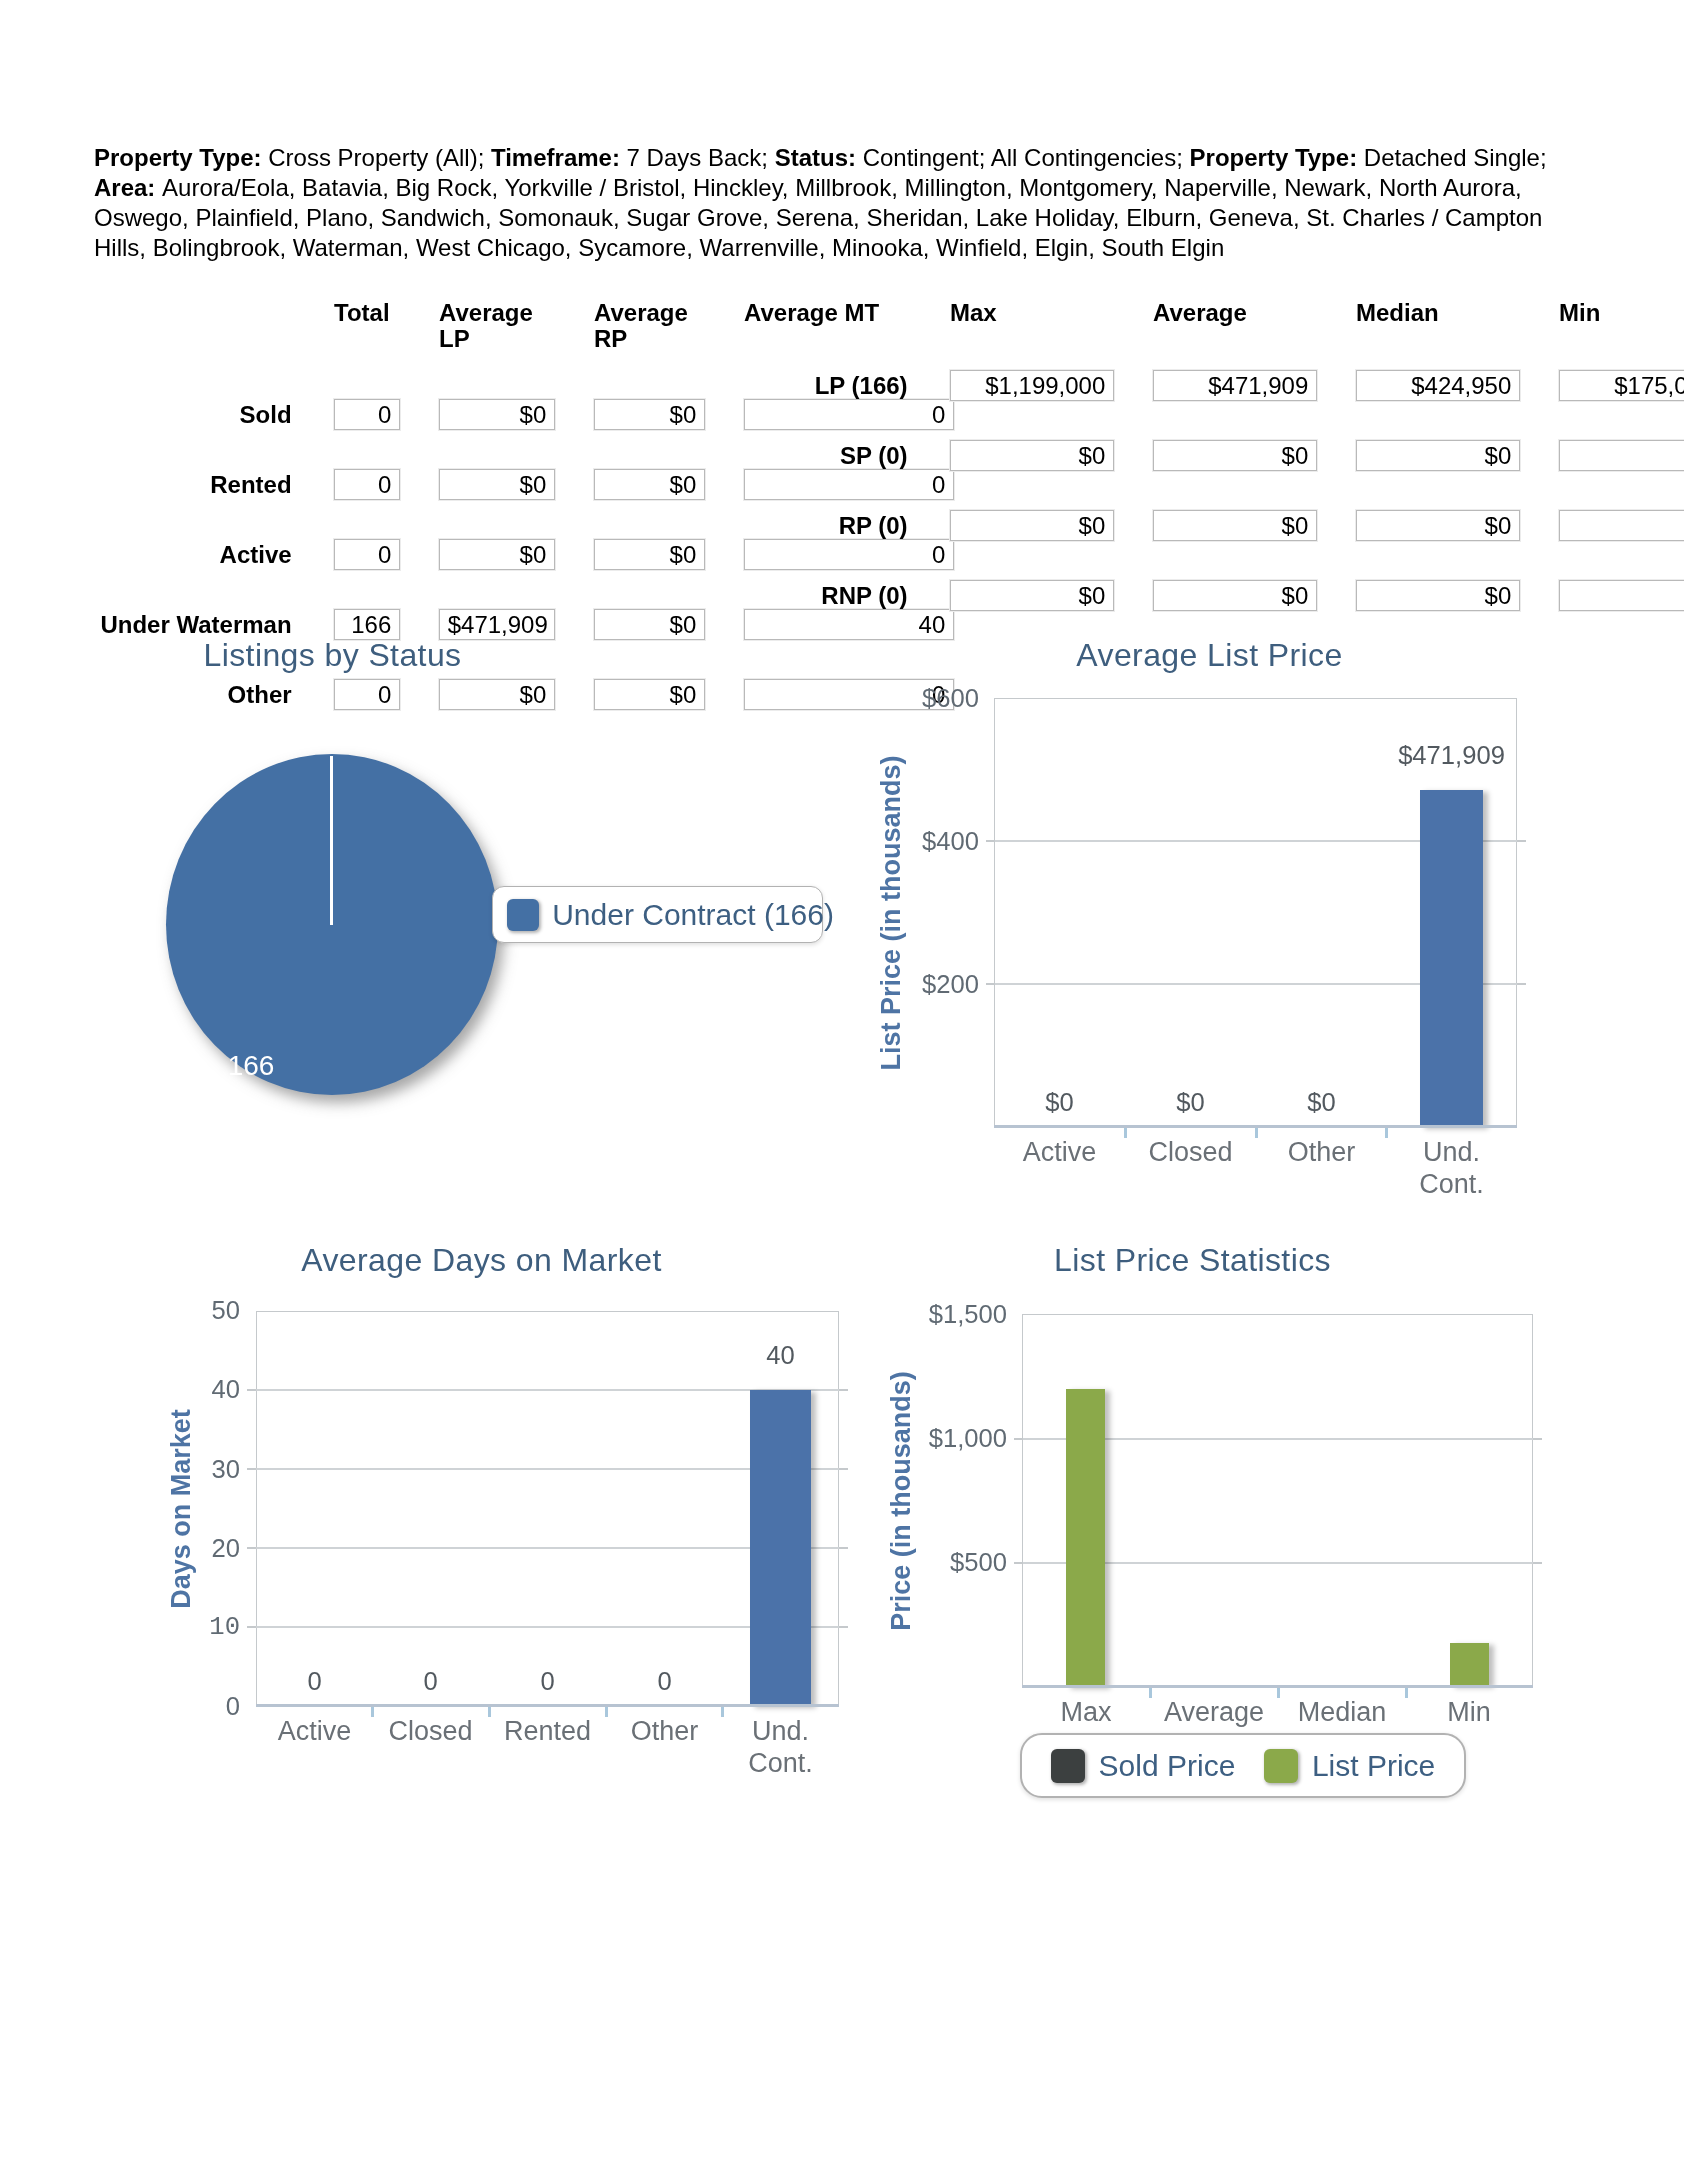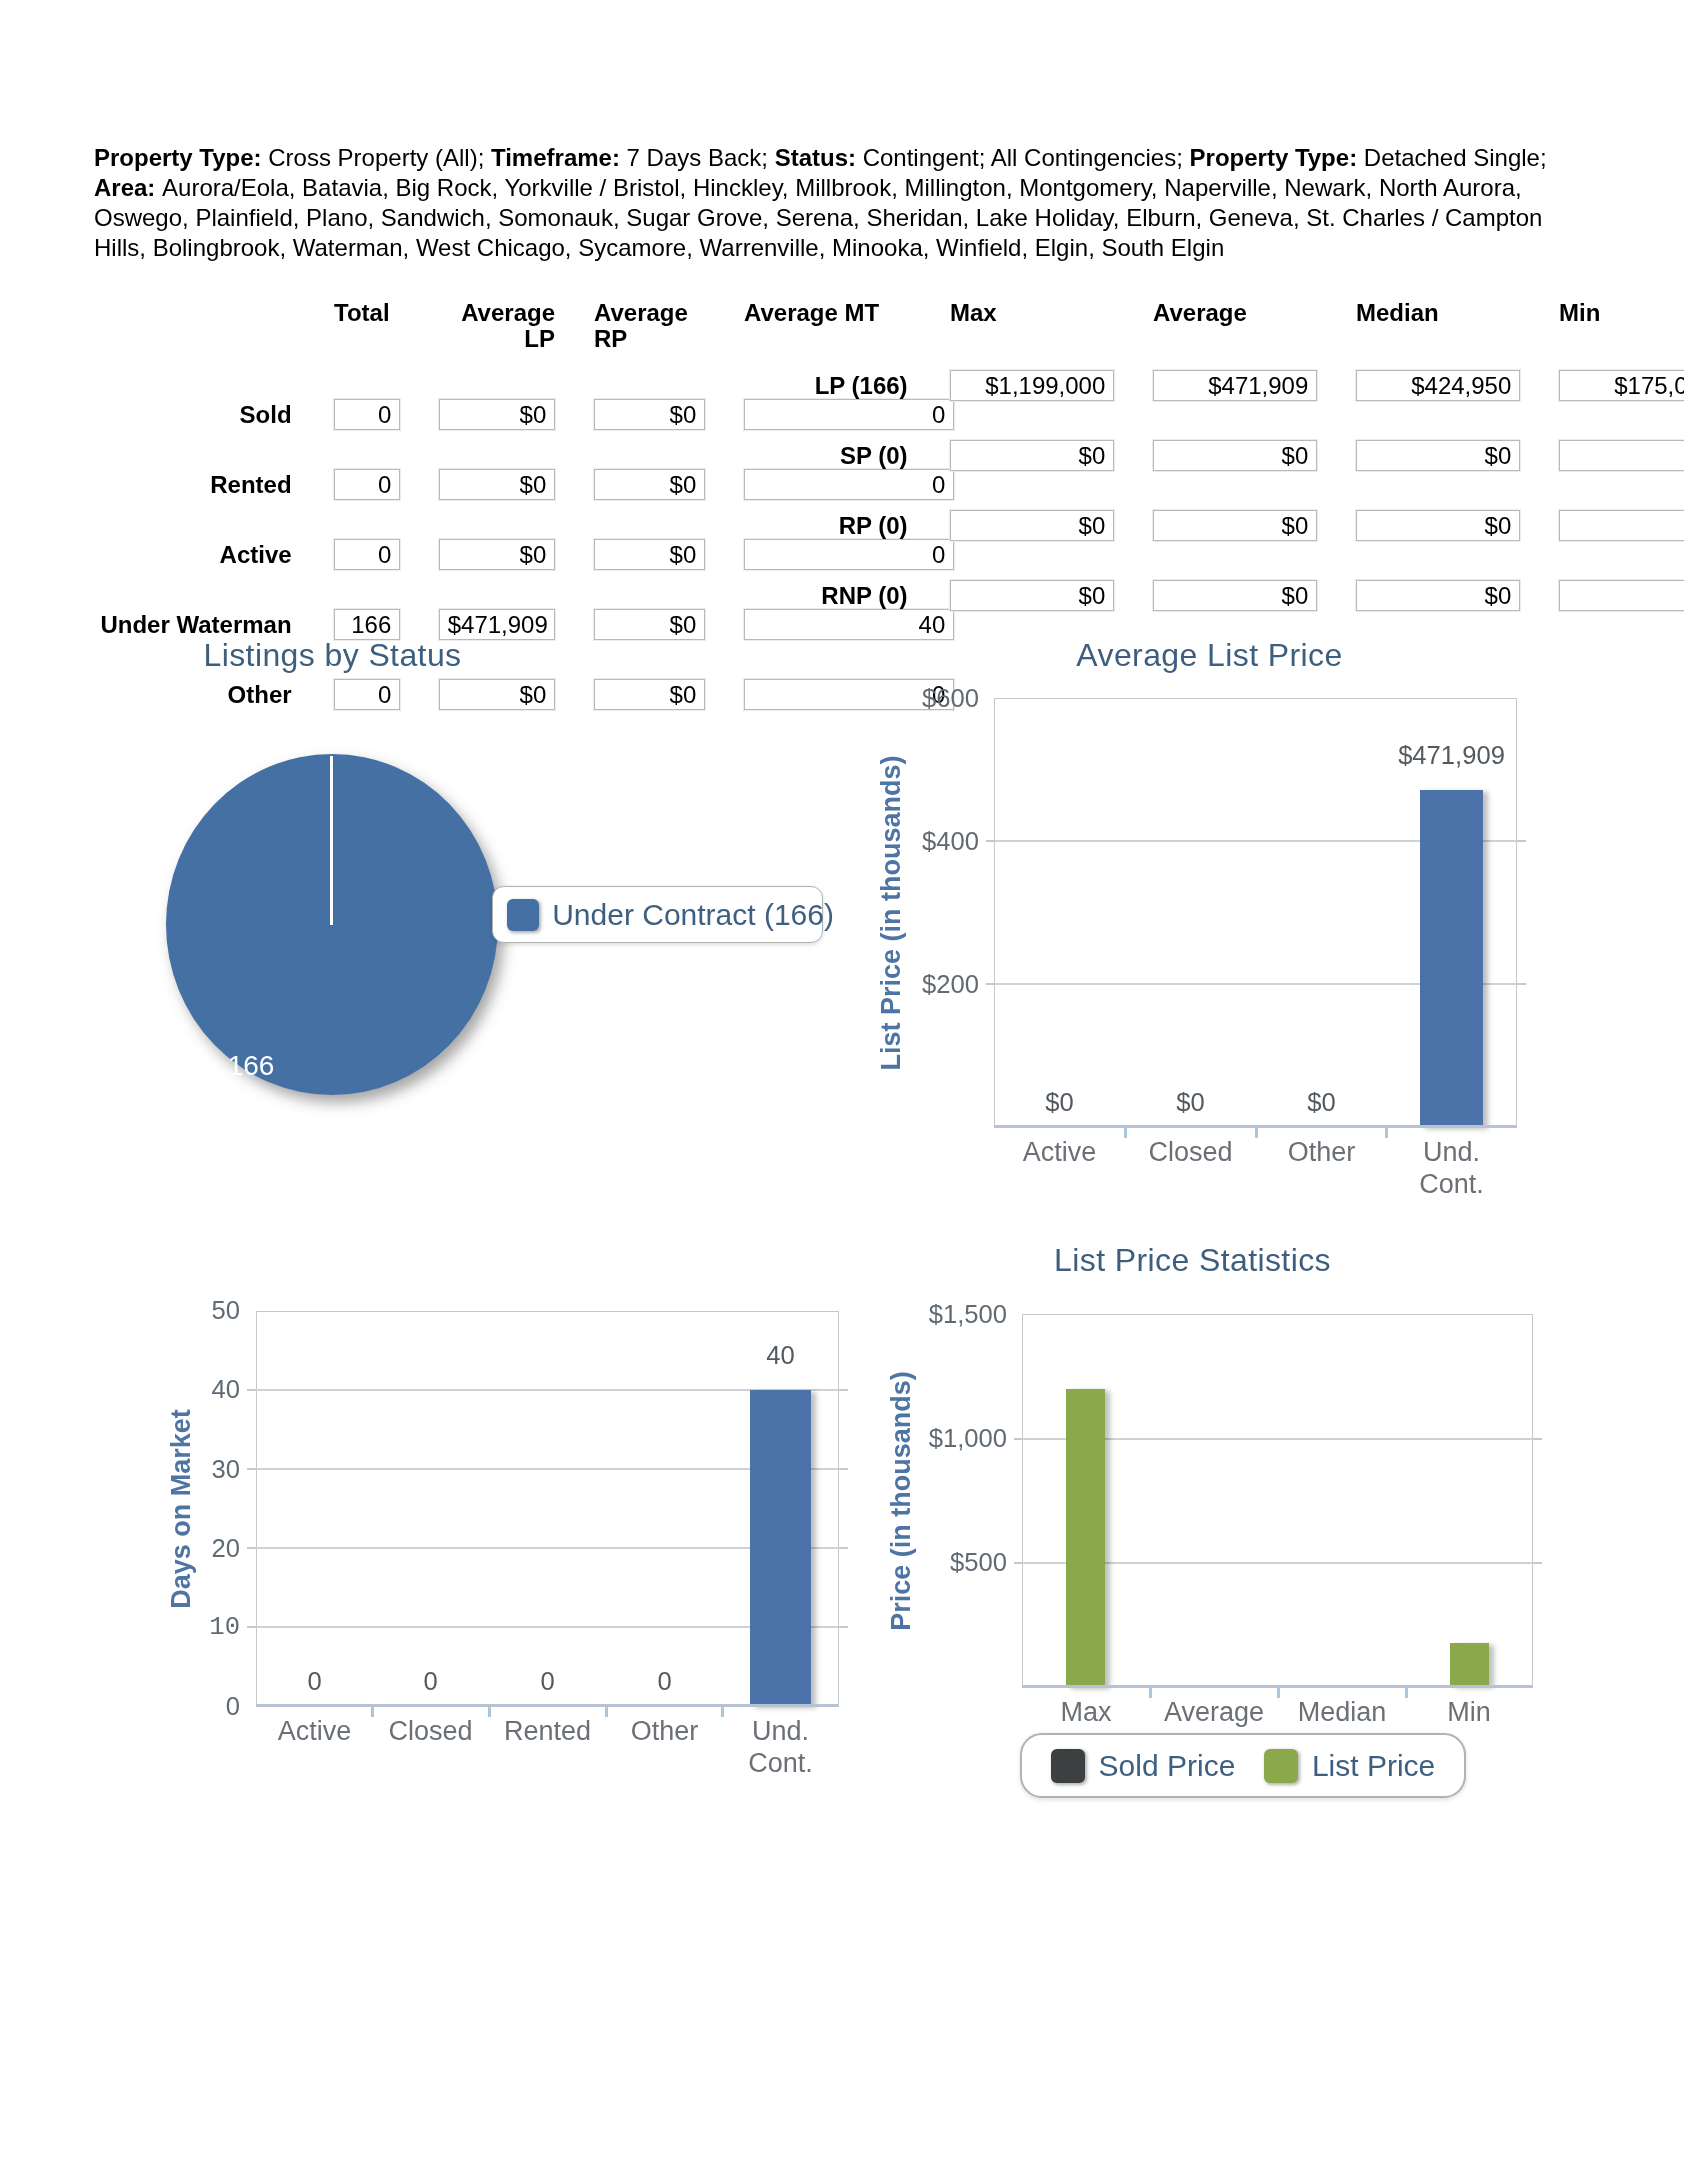--- a/index.html
+++ b/index.html
@@ -51,21 +51,21 @@
 </head>
 <body>
 
 <div id="canvas">
 
   <p class="criteria" id="criteria"><b>Property Type: </b>Cross Property (All); <b>Timeframe: </b>7 Days Back; <b>Status: </b>Contingent; All Contingencies; <b>Property Type: </b>Detached Single; <b>Area: </b>Aurora/Eola, Batavia, Big Rock, Yorkville / Bristol, Hinckley, Millbrook, Millington, Montgomery, Naperville, Newark, North Aurora, Oswego, Plainfield, Plano, Sandwich, Somonauk, Sugar Grove, Serena, Sheridan, Lake Holiday, Elburn, Geneva, St. Charles / Campton Hills, Bolingbrook, Waterman, West Chicago, Sycamore, Warrenville, Minooka, Winfield, Elgin, South Elgin</p>
 
   <div class="stat-table" id="status-table" style="left:94px;top:300px;grid-template-columns:201px 66px 116px 111px 210px;">
       <div style="height: 60px;"></div>
       <div class="hdr mid" style="height: 60px;">Total</div>
-      <div class="hdr" style="height: 60px; text-align: right;">Average LP</div>
+      <div class="hdr" style="height: 60px;">Average LP</div>
       <div class="hdr" style="height: 60px;">Average RP</div>
       <div class="hdr" style="height: 60px;">Average MT</div>
       <div class="rowlabel">Sold</div>
       <div class="box">0</div>
       <div class="box">$0</div>
       <div class="box">$0</div>
       <div class="box">0</div>
       <div class="rowlabel">Rented</div>
       <div class="box">0</div>
       <div class="box">$0</div>
@@ -121,20 +121,21 @@
   <div class="pie-line"></div>
   <div class="pie-value">166</div>
   <div class="legend-box" style="left:492px;top:886px;width:315px;height:55px;padding-left:13.6px;border-radius:12px;">
     <span class="swatch" style="width: 32px; height: 32px; margin-right: 13.6px; background: rgb(68, 112, 164);"></span>
     <span class="legend-text">Under Contract (166)</span>
   </div>
 
   <div class="chart-title" style="left:937px;top:637px;">Average List Price</div>
   <div class="y-title" style="left:891px;top:913px;transform:translate(-50%,-50%) rotate(-90deg);">List Price (in thousands)</div>
 
+  <div class="chart-title" style="left:209px;top:1242px;">Average Days on Market</div>
   <div class="y-title" style="left:181px;top:1509px;transform:translate(-50%,-50%) rotate(-90deg);">Days on Market</div>
 
   <div class="chart-title" style="left:920px;top:1242px;">List Price Statistics</div>
   <div class="y-title" style="left:901px;top:1501px;transform:translate(-50%,-50%) rotate(-90deg);">Price (in thousands)</div>
 
   <div class="legend-box" style="left:1020px;top:1733px;height:61px;padding:0 29px;border-radius:22px;border-width:2.6px;">
     <span class="swatch" style="width: 34px; height: 34px; margin-right: 13.6px; background: rgb(60, 64, 64);"></span>
     <span class="legend-text" style="margin-right:29px;">Sold Price</span>
     <span class="swatch" style="width: 34px; height: 34px; margin-right: 13.6px; background: rgb(139, 169, 74);"></span>
     <span class="legend-text">List Price</span>

